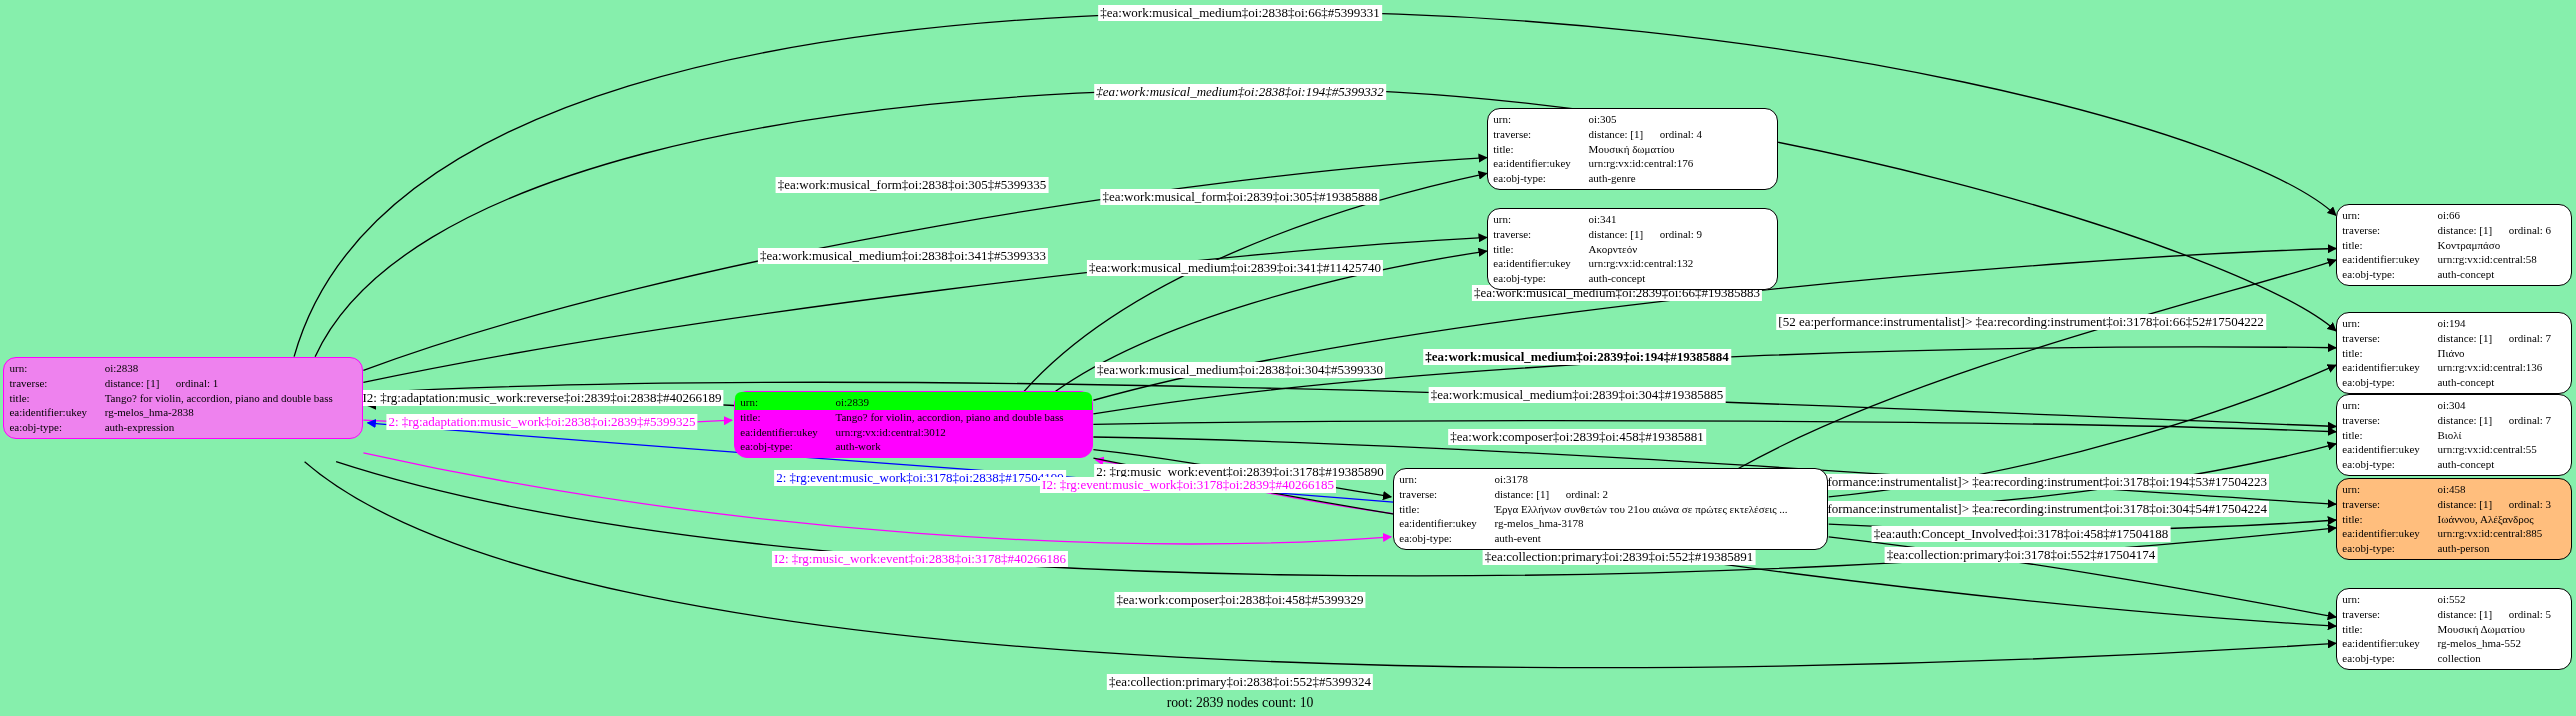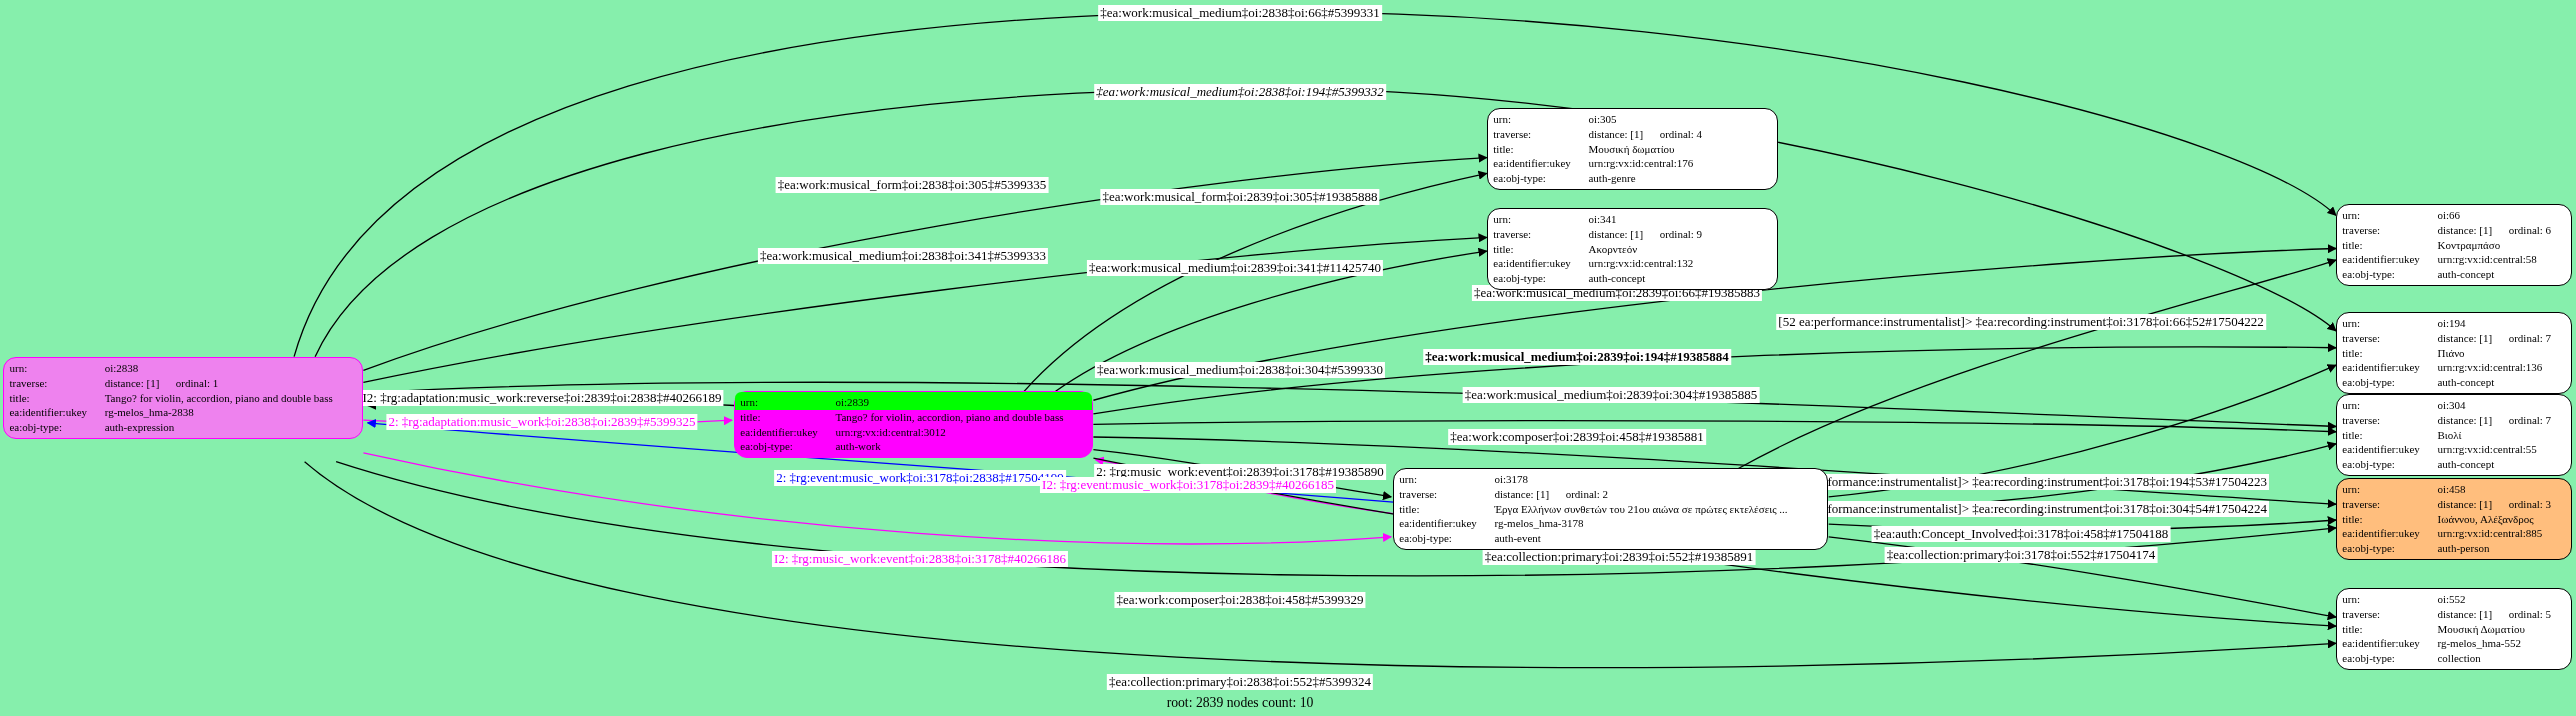--- a/index.html
+++ b/index.html
@@ -100,21 +100,21 @@
   <div class="edge-label" style="left: 912px; top: 185px; color: rgb(0, 0, 0);">‡ea:work:musical_form‡oi:2838‡oi:305‡#5399335</div>
   <div class="edge-label" style="left: 1240px; top: 197px; color: rgb(0, 0, 0);">‡ea:work:musical_form‡oi:2839‡oi:305‡#19385888</div>
   <div class="edge-label" style="left: 903px; top: 256px; color: rgb(0, 0, 0);">‡ea:work:musical_medium‡oi:2838‡oi:341‡#5399333</div>
   <div class="edge-label" style="left: 1235px; top: 268px; color: rgb(0, 0, 0);">‡ea:work:musical_medium‡oi:2839‡oi:341‡#11425740</div>
   <div class="edge-label" style="left: 1577px; top: 293px; color: rgb(0, 0, 0); margin-left: 40px;">‡ea:work:musical_medium‡oi:2839‡oi:66‡#19385883</div>
   <div class="edge-label" style="left: 2021px; top: 322px; color: rgb(0, 0, 0);">[52 ea:performance:instrumentalist]&gt; ‡ea:recording:instrument‡oi:3178‡oi:66‡52#17504222</div>
   <div class="edge-label" style="left: 1577px; top: 357px; color: rgb(0, 0, 0); font-weight: bold;">‡ea:work:musical_medium‡oi:2839‡oi:194‡#19385884</div>
   <div class="edge-label" style="left: 1240px; top: 370px; color: rgb(0, 0, 0);">‡ea:work:musical_medium‡oi:2838‡oi:304‡#5399330</div>
   <div class="edge-label" style="left: 542px; top: 398px; color: rgb(0, 0, 0);">I2: ‡rg:adaptation:music_work:reverse‡oi:2839‡oi:2838‡#40266189</div>
   <div class="edge-label" style="left: 542px; top: 422px; color: rgb(255, 0, 255);">2: ‡rg:adaptation:music_work‡oi:2838‡oi:2839‡#5399325</div>
-  <div class="edge-label" style="left: 1577px; top: 395px; color: rgb(0, 0, 0); margin-left: 34px;">‡ea:work:musical_medium‡oi:2839‡oi:304‡#19385885</div>
+  <div class="edge-label" style="left: 1577px; top: 395px; color: rgb(0, 0, 0);">‡ea:work:musical_medium‡oi:2839‡oi:304‡#19385885</div>
   <div class="edge-label" style="left: 1577px; top: 437px; color: rgb(0, 0, 0);">‡ea:work:composer‡oi:2839‡oi:458‡#19385881</div>
   <div class="edge-label" style="left: 1240px; top: 452px; color: rgb(0, 0, 0); margin-top: 20px;">2: ‡rg:music_work:event‡oi:2839‡oi:3178‡#19385890</div>
   <div class="edge-label" style="left: 920px; top: 478px; color: rgb(0, 0, 255);">2: ‡rg:event:music_work‡oi:3178‡oi:2838‡#17504199</div>
   <div class="edge-label" style="left: 1188px; top: 485px; color: rgb(255, 0, 255);">I2: ‡rg:event:music_work‡oi:3178‡oi:2839‡#40266185</div>
   <div class="edge-label" style="left: 2021px; top: 482px; color: rgb(0, 0, 0);">[53 ea:performance:instrumentalist]&gt; ‡ea:recording:instrument‡oi:3178‡oi:194‡53#17504223</div>
   <div class="edge-label" style="left: 2021px; top: 509px; color: rgb(0, 0, 0);">[54 ea:performance:instrumentalist]&gt; ‡ea:recording:instrument‡oi:3178‡oi:304‡54#17504224</div>
   <div class="edge-label" style="left: 2021px; top: 534px; color: rgb(0, 0, 0);">‡ea:auth:Concept_Involved‡oi:3178‡oi:458‡#17504188</div>
   <div class="edge-label" style="left: 2021px; top: 555px; color: rgb(0, 0, 0);">‡ea:collection:primary‡oi:3178‡oi:552‡#17504174</div>
   <div class="edge-label" style="left: 920px; top: 559px; color: rgb(255, 0, 255);">I2: ‡rg:music_work:event‡oi:2838‡oi:3178‡#40266186</div>
   <div class="edge-label" style="left: 1619px; top: 557px; color: rgb(0, 0, 0);">‡ea:collection:primary‡oi:2839‡oi:552‡#19385891</div>

